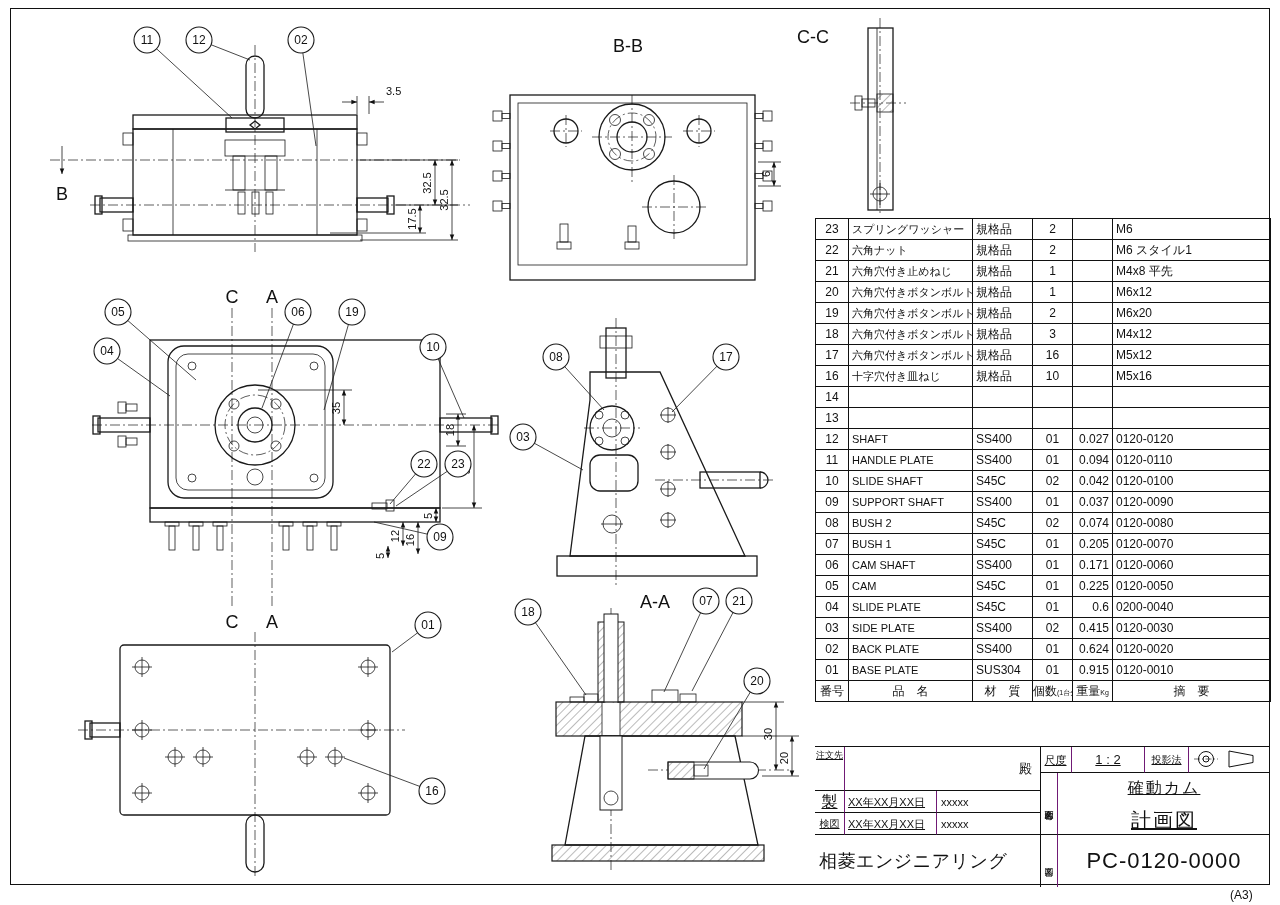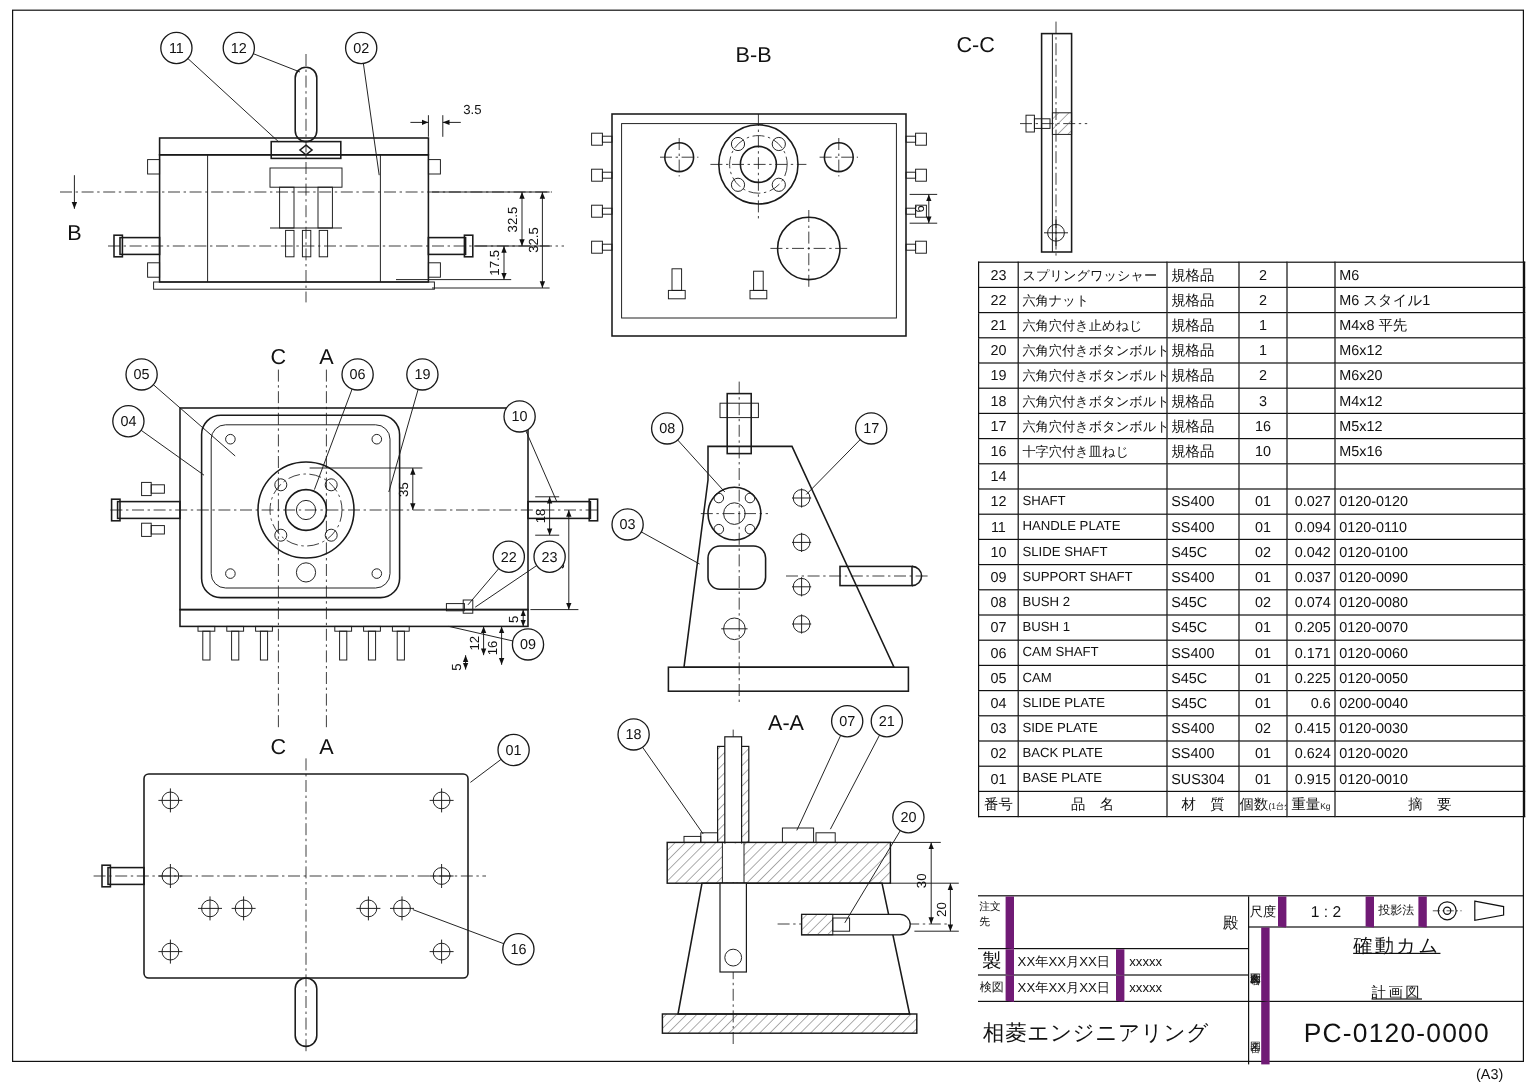--- a/index.html
+++ b/index.html
@@ -26,21 +26,21 @@
   table.parts td.c2 { text-align:left; }
   table.parts td.c3 { text-align:center; }
   table.parts td.c4 { text-align:right; }
   table.parts td.c5 { text-align:left; }
   table.parts tr.hdr td { text-align:center; font-size:12px;margin-top:16px; }
   .sub { font-size:7px; }
 
   .tb { position:absolute; left:0; top:528px; width:455px; height:140px;
         border-top:1.4px solid #111; box-sizing:border-box; }
   .tb .cell { position:absolute; box-sizing:border-box; overflow:hidden; }
-  .bR { border-right:7px solid #701a75; }
+  .bR { border-right:1px solid #701a75;text-decoration:underline; }
   .bB { border-bottom:1px solid #111; }
   .vsep { position:absolute; left:225px; top:0; width:0; height:140px; border-left:1px solid #111; }
   .vtxt { writing-mode:vertical-rl; text-orientation:upright; font-size:9px;
           display:flex; align-items:center; justify-content:center; }
   .a3note { position:absolute; left:1230px; top:888px; font-size:12px; }
 </style>
 </head>
 <body>
 
 <div class="page">
@@ -520,20 +520,28 @@
           </tr>
           <tr>
             <td class="c0">14</td>
             <td class="c1"></td>
             <td class="c2"></td>
             <td class="c3"></td>
             <td class="c4"></td>
             <td class="c5"></td>
           </tr>
           <tr>
+            <td class="c0">13</td>
+            <td class="c1"></td>
+            <td class="c2"></td>
+            <td class="c3"></td>
+            <td class="c4"></td>
+            <td class="c5"></td>
+          </tr>
+          <tr>
             <td class="c0">12</td>
             <td class="c1">SHAFT</td>
             <td class="c2">SS400</td>
             <td class="c3">01</td>
             <td class="c4">0.027</td>
             <td class="c5">0120-0120</td>
           </tr>
           <tr>
             <td class="c0">11</td>
             <td class="c1">HANDLE PLATE</td>
@@ -655,21 +663,21 @@
         <svg width="80" height="24" viewBox="0 0 80 24">
           <circle cx="17" cy="12" r="7.5" fill="none" stroke="#111" stroke-width="1"></circle>
           <circle cx="17" cy="12" r="3" fill="none" stroke="#111" stroke-width="1"></circle>
           <line x1="5" y1="12" x2="29" y2="12" stroke="#111" stroke-width="0.6" stroke-dasharray="6 2 1.5 2"></line>
           <polygon points="40,4 64,8.5 64,15.5 40,20" fill="none" stroke="#111" stroke-width="1"></polygon>
         </svg>
       </div>
       <div class="cell bR bB vtxt" style="left:225px;top:26px;width:18px;height:62px;">図面名称</div>
       <div class="cell bB" style="left:243px;top:26px;width:212px;height:62px;text-align:center;text-decoration:underline;">
         <div style="font-size:16px;margin-top:5px;letter-spacing:2px;">確動カム</div>
-        <div style="font-size:12px;margin-top:20px;letter-spacing:2px;">計画図</div>
+        <div style="font-size:20px;margin-top:8px;letter-spacing:2px;">計画図</div>
       </div>
       <div class="cell bR vtxt" style="left:225px;top:88px;width:18px;height:52px;">図番</div>
       <div class="cell" style="left:243px;top:88px;width:212px;height:52px;line-height:52px;text-align:center;font-size:22px;letter-spacing:1px;">PC-0120-0000</div>
     </div>
   </div>
 
   <div class="a3note">(A3)</div>
 </div>
 
 </body></html>

